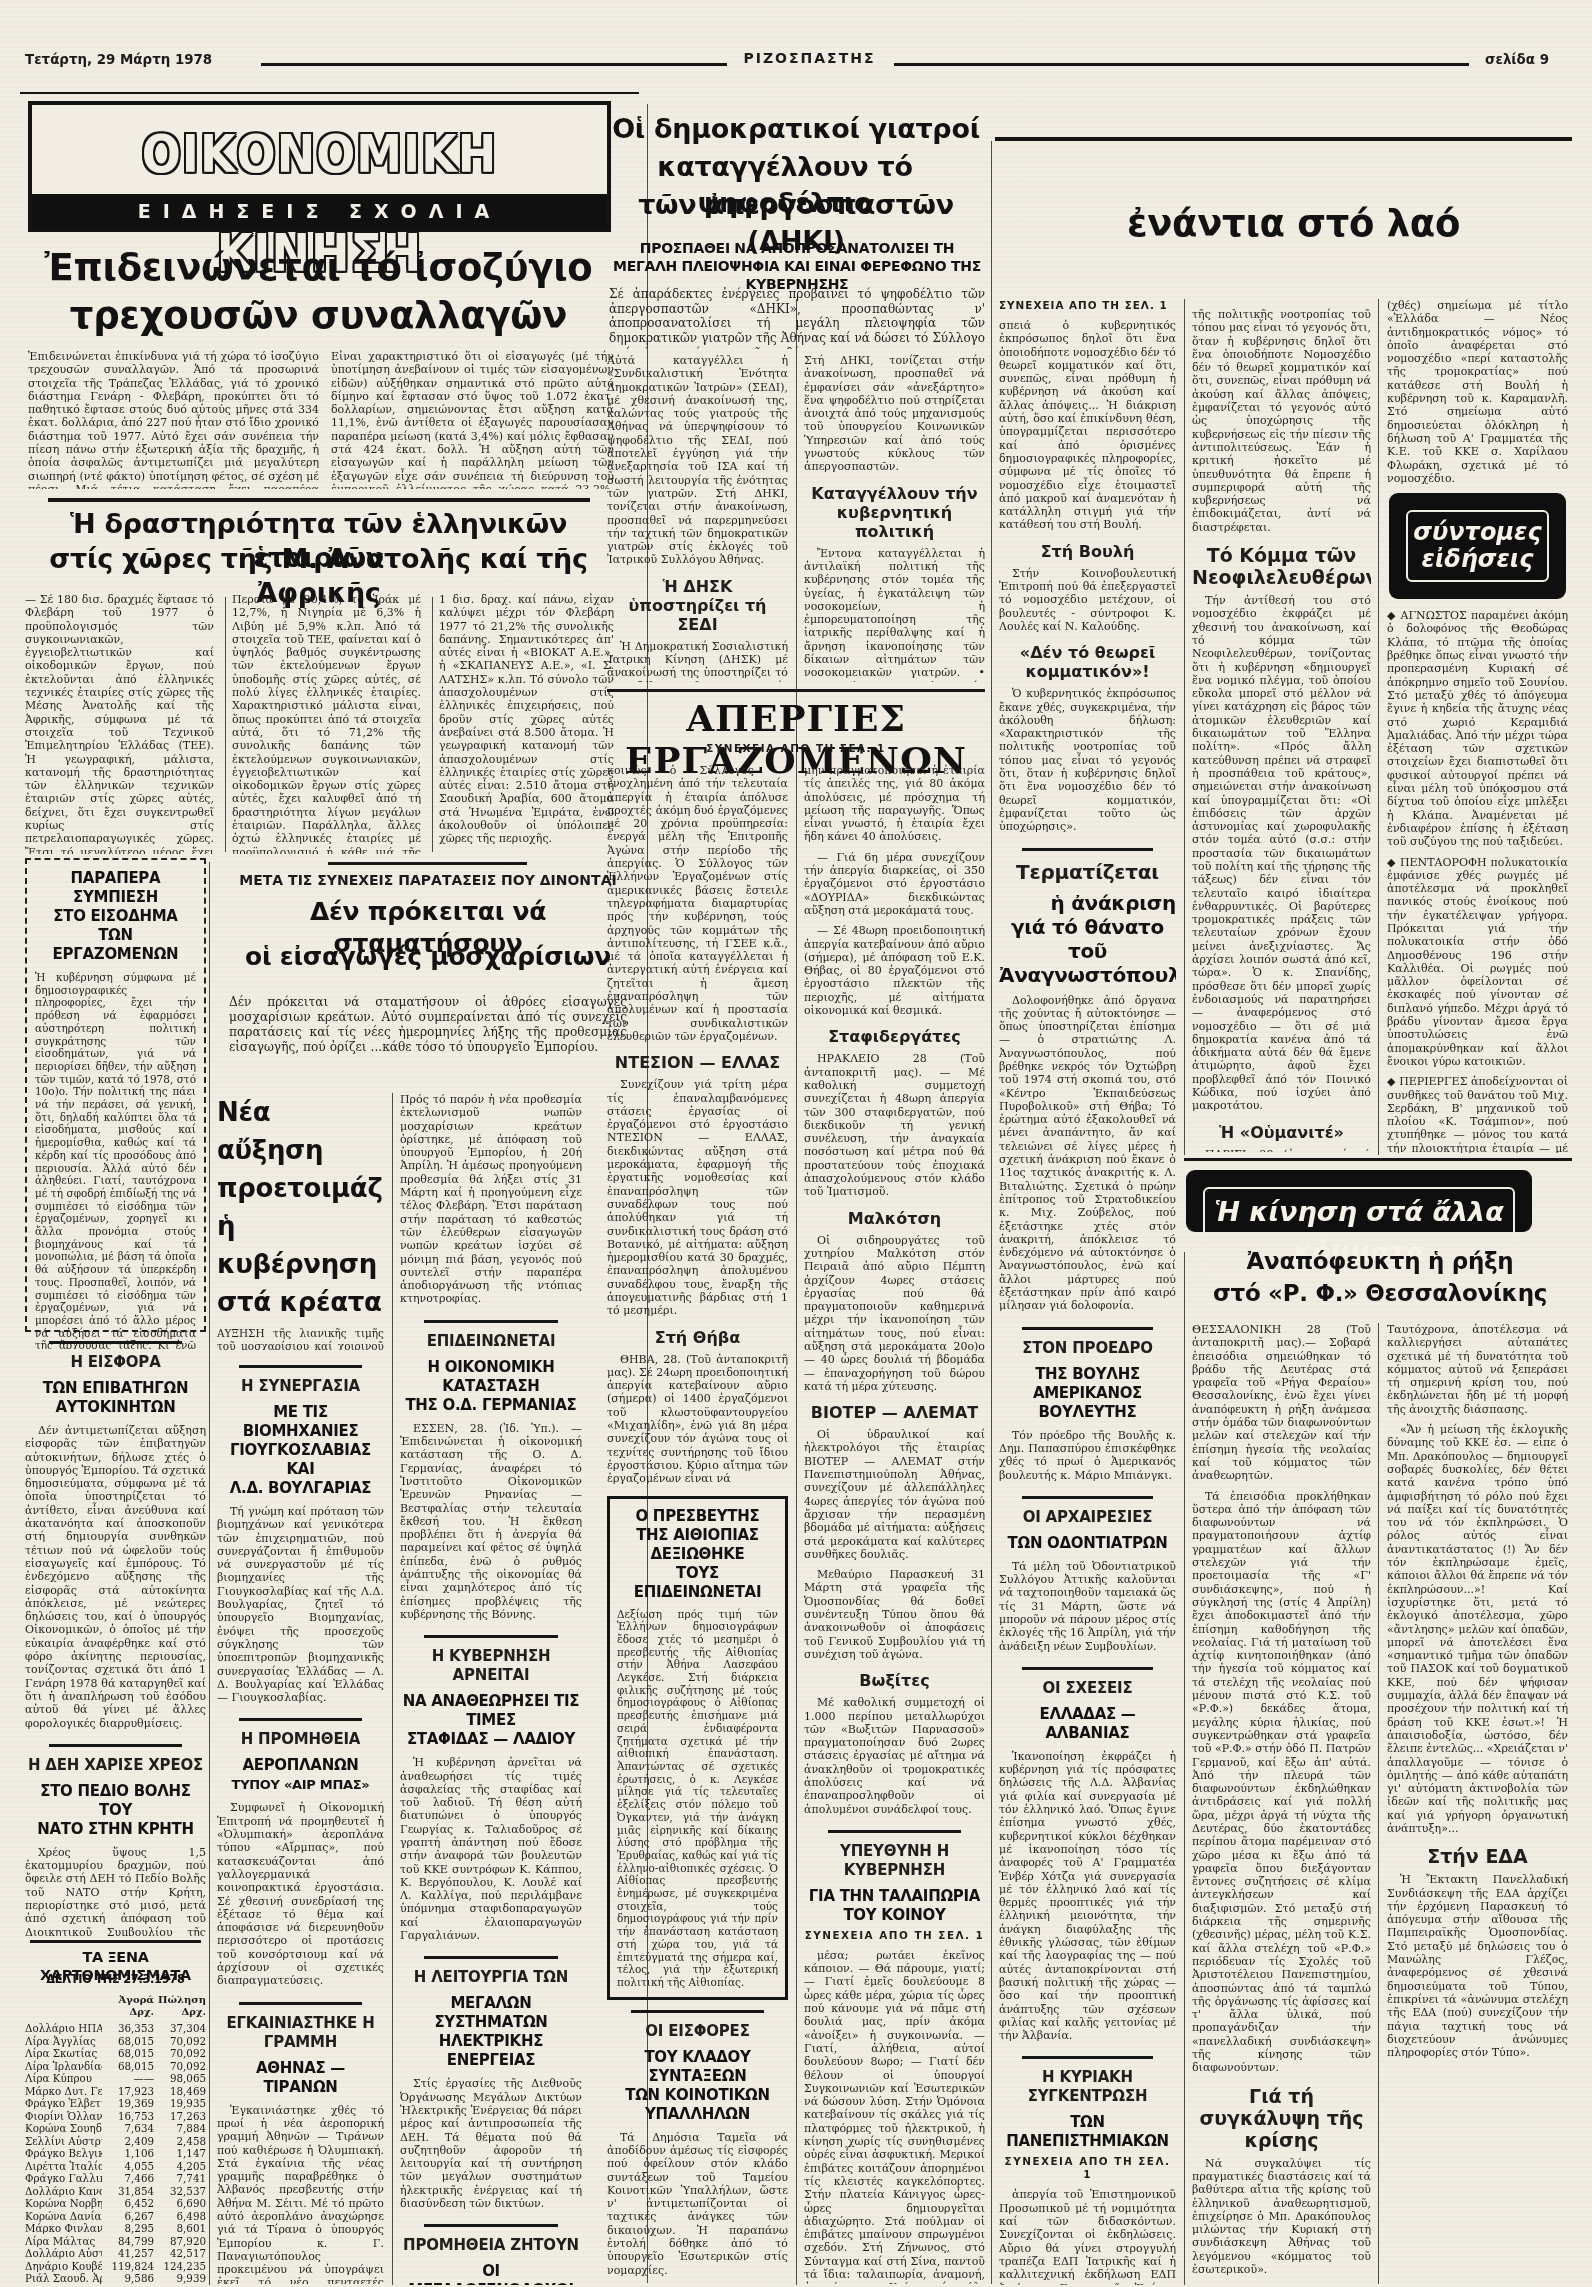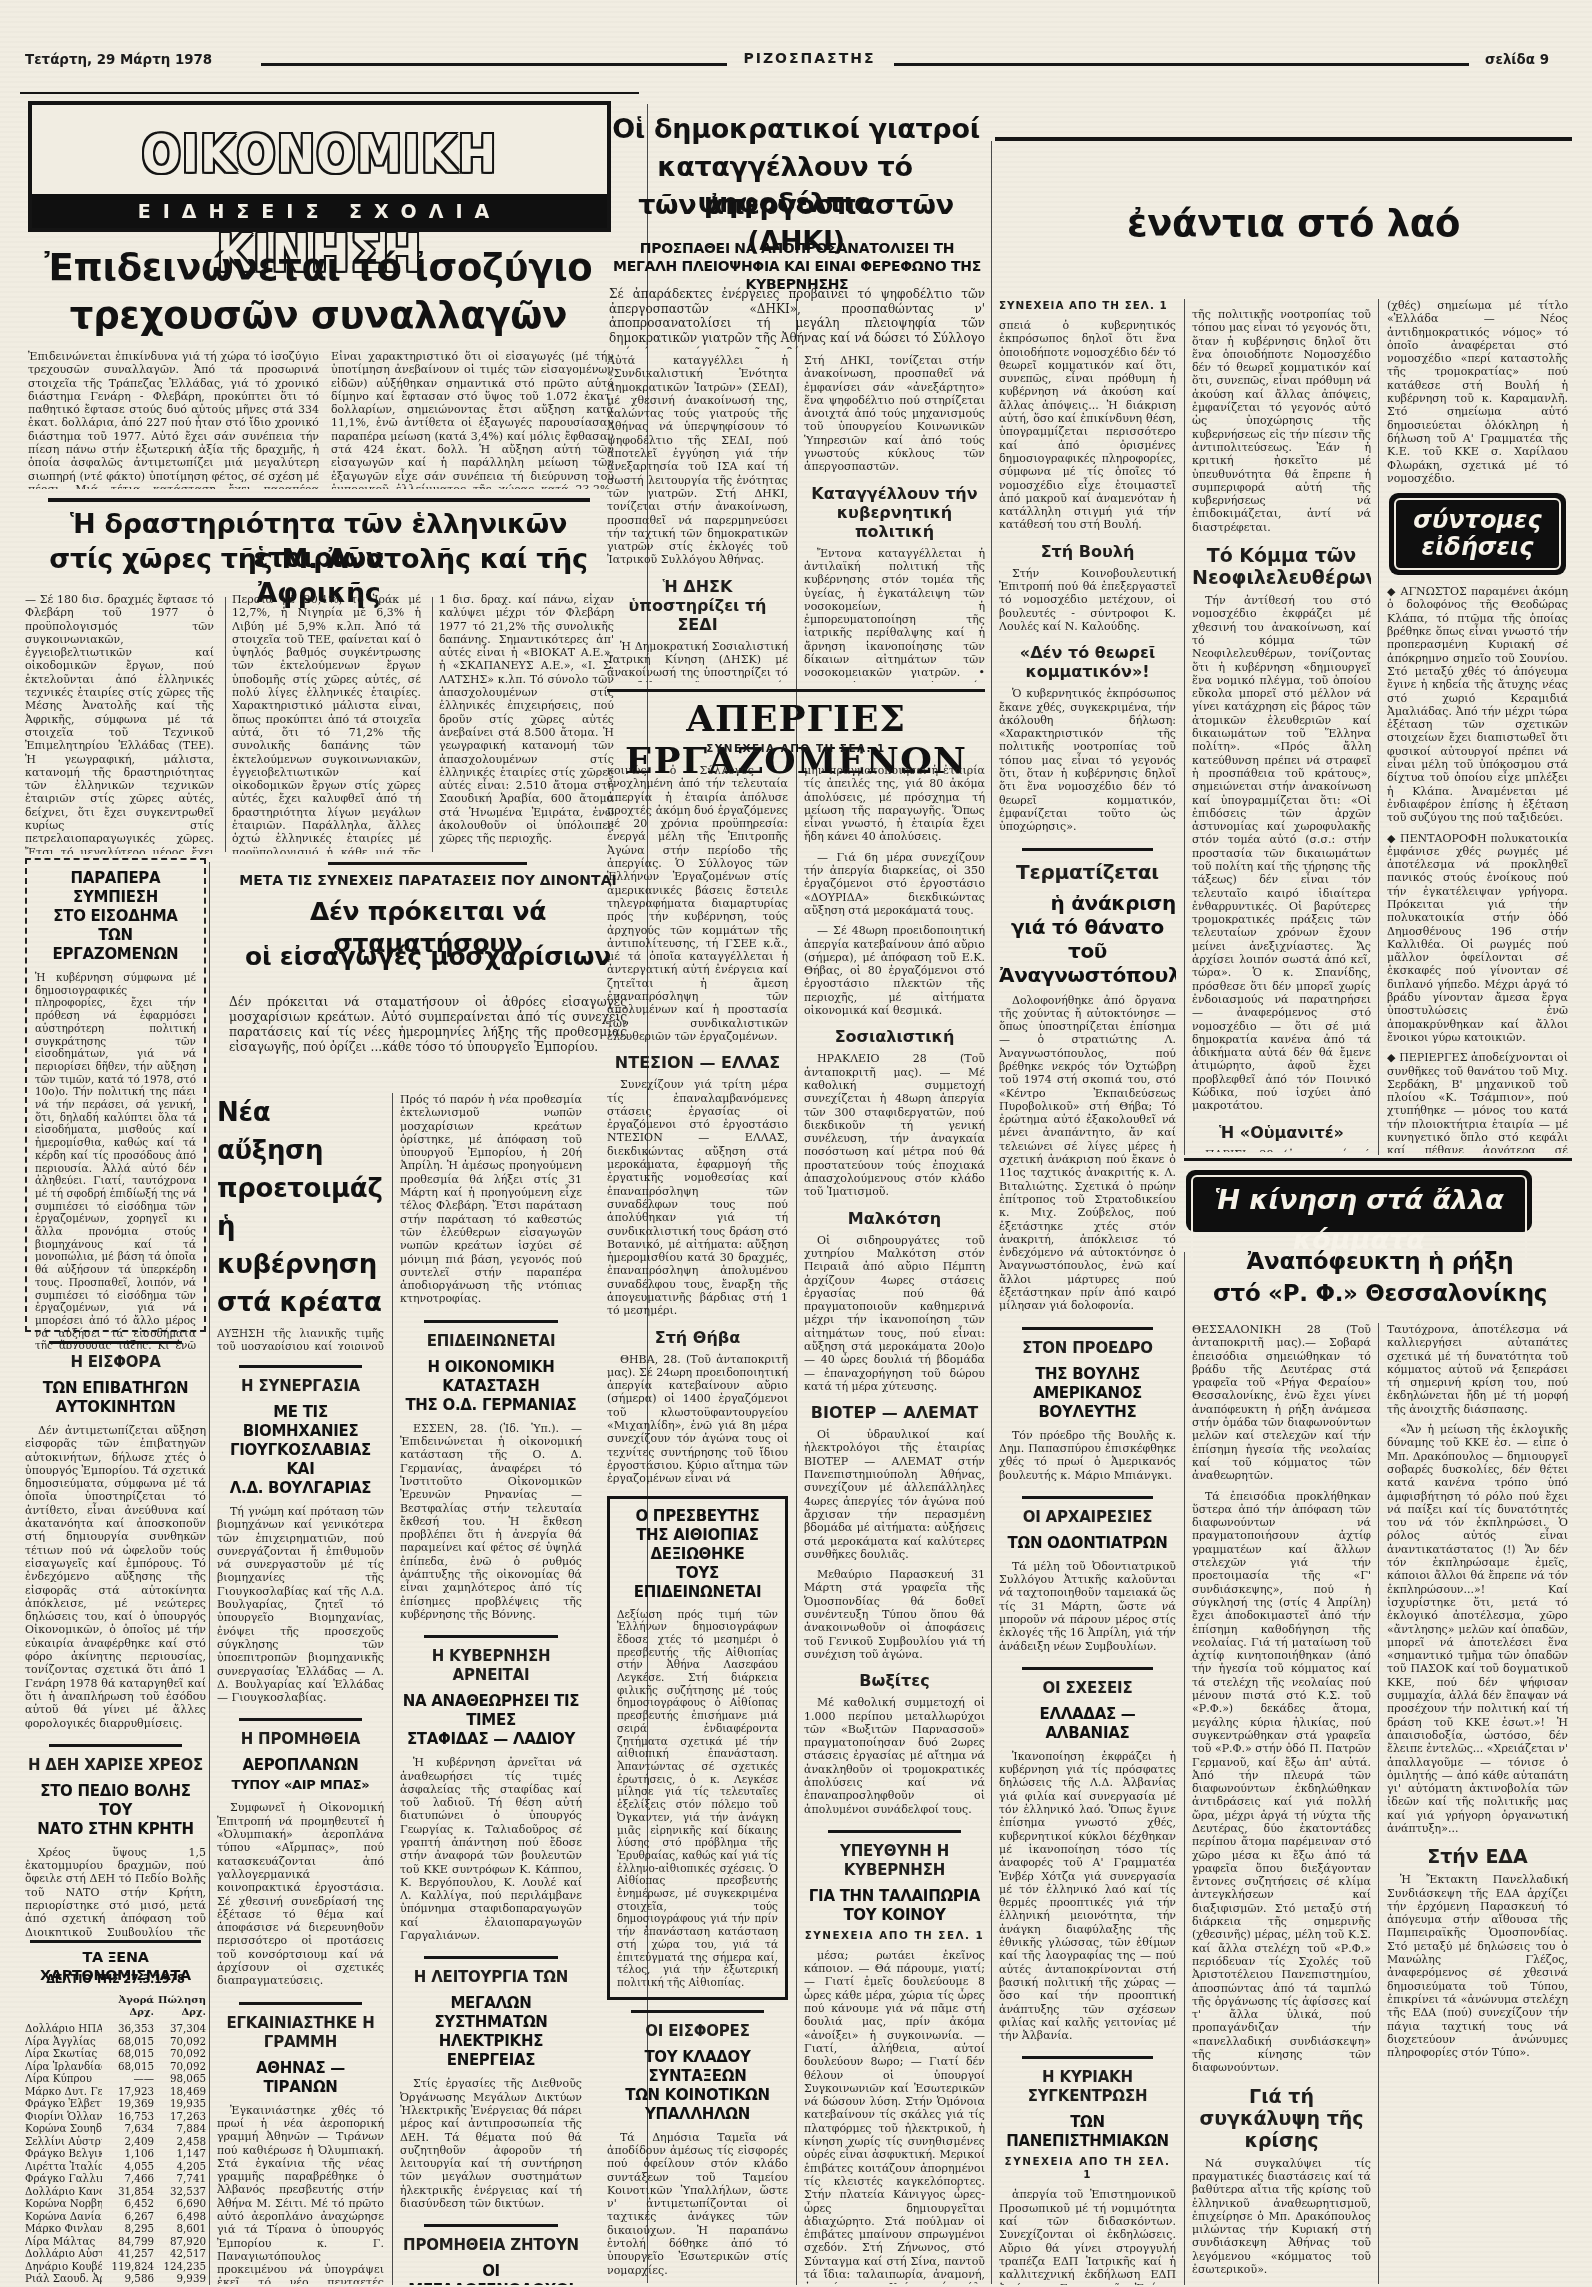--- a/index.html
+++ b/index.html
@@ -22,21 +22,21 @@
   .arthead::before{content:"";display:block;width:74%;margin:0 auto 9px;border-top:3px solid #161616;}
   .cont{font:bold 10.4px/13px "DejaVu Sans",sans-serif;text-align:center;letter-spacing:1.5px;margin:0 0 7px;text-indent:0 !important;}
   .kick{font:bold 14px/17px "DejaVu Sans",sans-serif;text-align:center;}
   .outline-ttl{font-family:"DejaVu Sans",sans-serif;font-weight:bold;text-align:center;
       color:#f1ede2;
       text-shadow:-2px -2px 0 #141414,2px -2px 0 #141414,-2px 2px 0 #141414,2px 2px 0 #141414,
                   -2px 0 0 #141414,2px 0 0 #141414,0 -2px 0 #141414,0 2px 0 #141414;}
   .blackbar{background:#101010;color:#f3efe6;font-family:"DejaVu Sans",sans-serif;font-weight:bold;text-align:center;}
   .dashbox{border:2px dashed #222;padding:9px 8px;box-sizing:border-box;}
   .solidbox{border:3px solid #141414;padding:8px 7px;box-sizing:border-box;margin:10px 0;}
-  .nbox{background:#0f0f0f;border-radius:9px;padding:5px;box-sizing:border-box;}
+  .nbox{background:#0f0f0f;border-radius:9px;padding:17px;box-sizing:border-box;}
   .nbox .inner{border:2px solid #f1ede2;border-radius:6px;text-align:center;
        font:italic bold 24px/27px "DejaVu Sans",sans-serif;color:#f6f2e8;padding:7px 4px;}
   .fxrow{display:flex;font:10.3px/12.5px "DejaVu Serif",serif;}
   .fxrow .n{flex:1;overflow:hidden;white-space:nowrap;}
   .fxrow .v{width:52px;text-align:right;}
   .fxhead{display:flex;font:bold 10px/12px "DejaVu Serif",serif;margin-bottom:4px;}
   .fxhead .n{flex:1;}
   .fxhead .v{width:52px;text-align:right;}
   .serifhead{font-family:"DejaVu Serif",serif;font-weight:bold;text-align:center;color:#111;}
 </style>
@@ -325,21 +325,21 @@
     <div class="hl" style="font-size:15px;line-height:19px;margin-bottom:7px;">ΥΠΑΛΛΗΛΩΝ</div>
     <p>Τά Δημόσια Ταμεῖα νά ἀποδίδουν ἀμέσως τίς εἰσφορές πού ὀφείλουν στόν κλάδο συντάξεων τοῦ Ταμείου Κοινοτικῶν Ὑπαλλήλων, ὥστε ν' ἀντιμετωπίζονται οἱ ταχτικές ἀνάγκες τῶν δικαιούχων. Ἡ παραπάνω ἐντολή δόθηκε ἀπό τό ὑπουργεῖο Ἐσωτερικῶν στίς νομαρχίες.</p>
     <div class="arthead">«ΓΙΟΡΤΗ ΜΙΣΟΥΣ»</div>
 
   </div>
 
   <div class="abs bodytxt" style="left:804px;top:764px;width:181px;height:1520px;">
     <p class="nofirst">μήν πραγματοποιήσει ἡ ἑταιρία τίς ἀπειλές της, γιά 80 ἀκόμα ἀπολύσεις, μέ πρόσχημα τή μείωση τῆς παραγωγῆς. Ὅπως εἶναι γνωστό, ἡ ἑταιρία ἔχει ἤδη κάνει 40 ἀπολύσεις.</p>
     <p>— Γιά 6η μέρα συνεχίζουν τήν ἀπεργία διαρκείας, οἱ 350 ἐργαζόμενοι στό ἐργοστάσιο «ΔΟΥΡΙΔΑ» διεκδικώντας αὔξηση στά μεροκάματά τους.</p>
     <p>— Σέ 48ωρη προειδοποιητική ἀπεργία κατεβαίνουν ἀπό αὔριο (σήμερα), μέ ἀπόφαση τοῦ Ε.Κ. Θήβας, οἱ 80 ἐργαζόμενοι στό ἐργοστάσιο πλεκτῶν τῆς περιοχῆς, μέ αἰτήματα οἰκονομικά καί θεσμικά.</p>
-    <div class="sub">Σοσιαλιστική</div>
+    <div class="sub">Σταφιδεργάτες</div>
     <p>ΗΡΑΚΛΕΙΟ 28 (Τοῦ ἀνταποκριτῆ μας). — Μέ καθολική συμμετοχή συνεχίζεται ἡ 48ωρη ἀπεργία τῶν 300 σταφιδεργατῶν, πού διεκδικοῦν τή γενική συνέλευση, τήν ἀναγκαία ποσόστωση καί μέτρα πού θά προστατεύουν τούς ἐποχιακά ἀπασχολούμενους στόν κλάδο τοῦ Ἱματισμοῦ.</p>
     <div class="sub">Μαλκότση</div>
     <p>Οἱ σιδηρουργάτες τοῦ χυτηρίου Μαλκότση στόν Πειραιᾶ ἀπό αὔριο Πέμπτη ἀρχίζουν 4ωρες στάσεις ἐργασίας πού θά πραγματοποιοῦν καθημερινά μέχρι τήν ἱκανοποίηση τῶν αἰτημάτων τους, πού εἶναι: αὔξηση στά μεροκάματα 20ο)ο — 40 ὧρες δουλιά τή βδομάδα — ἐπαναχορήγηση τοῦ δώρου κατά τή μέρα χύτευσης.</p>
     <div class="sub">ΒΙΟΤΕΡ — ΑΛΕΜΑΤ</div>
     <p>Οἱ ὑδραυλικοί καί ἠλεκτρολόγοι τῆς ἑταιρίας ΒΙΟΤΕΡ — ΑΛΕΜΑΤ στήν Πανεπιστημιούπολη Ἀθήνας, συνεχίζουν μέ ἀλλεπάλληλες 4ωρες ἀπεργίες τόν ἀγώνα πού ἄρχισαν τήν περασμένη βδομάδα μέ αἰτήματα: αὐξήσεις στά μεροκάματα καί καλύτερες συνθῆκες δουλιᾶς.</p>
     <p>Μεθαύριο Παρασκευή 31 Μάρτη στά γραφεῖα τῆς Ὁμοσπονδίας θά δοθεῖ συνέντευξη Τύπου ὅπου θά ἀνακοινωθοῦν οἱ ἀποφάσεις τοῦ Γενικοῦ Συμβουλίου γιά τή συνέχιση τοῦ ἀγώνα.</p>
     <div class="sub">Βωξίτες</div>
     <p>Μέ καθολική συμμετοχή οἱ 1.000 περίπου μεταλλωρύχοι τῶν «Βωξιτῶν Παρνασσοῦ» πραγματοποίησαν δυό 2ωρες στάσεις ἐργασίας μέ αἴτημα νά ἀνακληθοῦν οἱ τρομοκρατικές ἀπολύσεις καί νά ἐπαναπροσληφθοῦν οἱ ἀπολυμένοι συνάδελφοί τους.</p>
     <div class="arthead">ΥΠΕΥΘΥΝΗ Η ΚΥΒΕΡΝΗΣΗ</div>
     <div class="hl" style="font-size:15px;line-height:19px;">ΓΙΑ ΤΗΝ ΤΑΛΑΙΠΩΡΙΑ</div>

